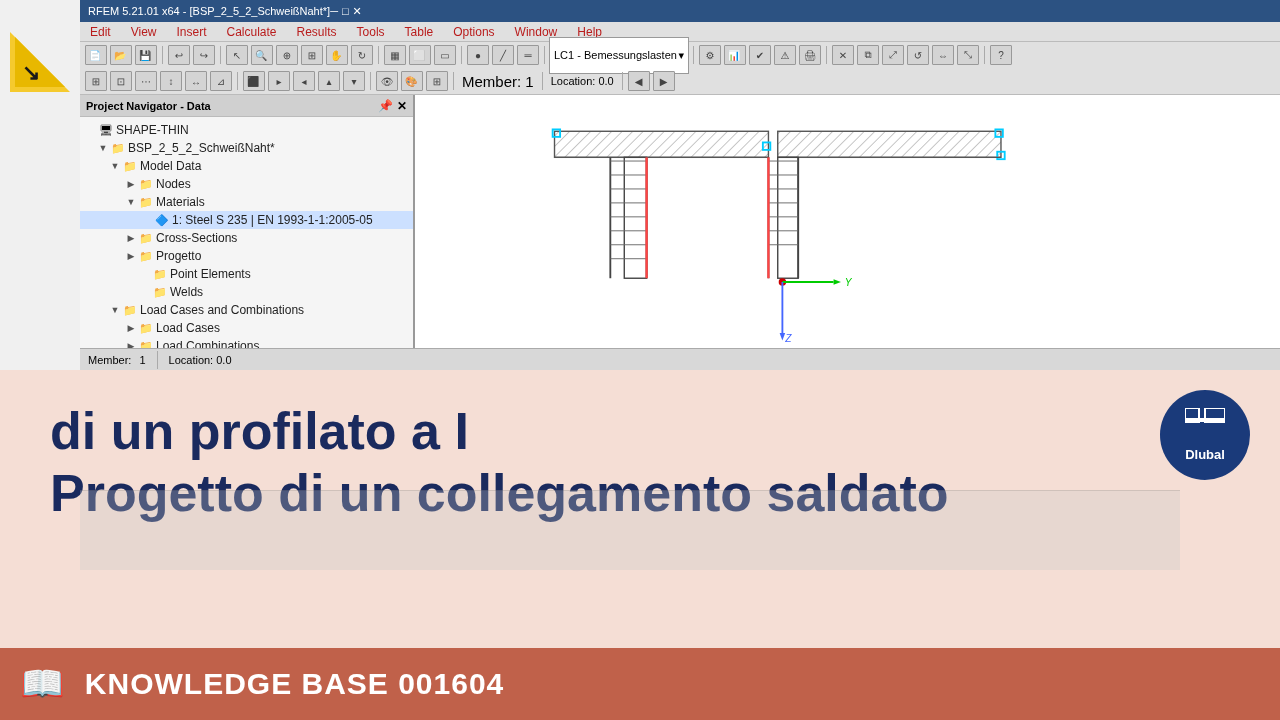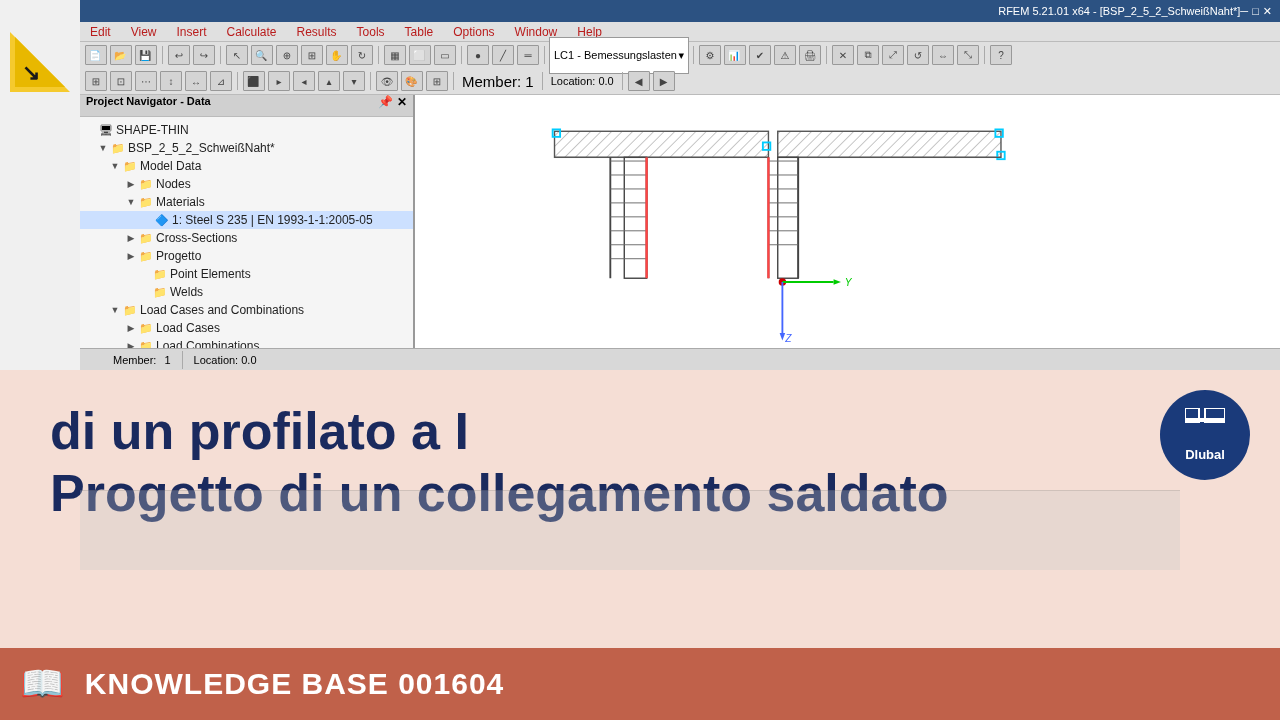--- a/index.html
+++ b/index.html
@@ -23,21 +23,21 @@
       display: flex;
       flex-direction: column;
     }
 
     .sw-titlebar {
       height: 22px;
       background: #2c5282;
       color: white;
       font-size: 11px;
       display: flex; align-items: center; padding: 0 8px;
-      justify-content: flex-end;
+      justify-content: flex-start;
     }
     .sw-titlebar-controls { display: flex; gap: 4px; }
     .sw-tb-btn { font-size: 11px; color: white; cursor: pointer; }
 
     .sw-menubar {
       height: 20px;
       background: #e0e0e0;
       display: flex; align-items: center;
       font-size: 12px;
       border-bottom: 1px solid #bbb;
@@ -65,21 +65,21 @@
       width: 335px;
       background: #f5f5f5;
       border-right: 2px solid #999;
       display: flex;
       flex-direction: column;
       font-size: 12px;
     }
     .nav-header {
       height: 22px;
       background: #d0d0d0;
-      display: flex; justify-content: space-between;
+      display: flex; align-items: center; justify-content: space-between;
       padding: 0 6px;
       font-size: 11px; font-weight: bold;
       border-bottom: 1px solid #bbb;
     }
     .nav-header-controls { display: flex; gap: 4px; }
     .nav-body { flex: 1; overflow-y: auto; padding: 4px 0; }
 
     .tree-item {
       display: flex; align-items: center;
       padding: 1px 0;
@@ -468,21 +468,21 @@
         <line x1="395" y1="200" x2="395" y2="255" stroke="#4466ff" stroke-width="2"></line>
         <polygon points="392,255 395,263 398,255" fill="#4466ff"></polygon>
         <text x="398" y="265" font-size="11" fill="#4466ff" font-style="italic">Z</text>
 
       </svg>
     </div>
 
   </div>
 
   <div class="sw-statusbar">
-    <span style="font-size:11px;margin-left:25px;">Member:</span>
+    <span style="font-size:11px;">Member:</span>
     <span style="font-size:11px;">1</span>
     <span class="sep-v"></span>
     <span style="font-size:11px;">Location: 0.0</span>
   </div>
 
 </div>
 
 <div id="bottom-overlay">
   <div id="italian-text">
     <div>di un profilato a I</div>

